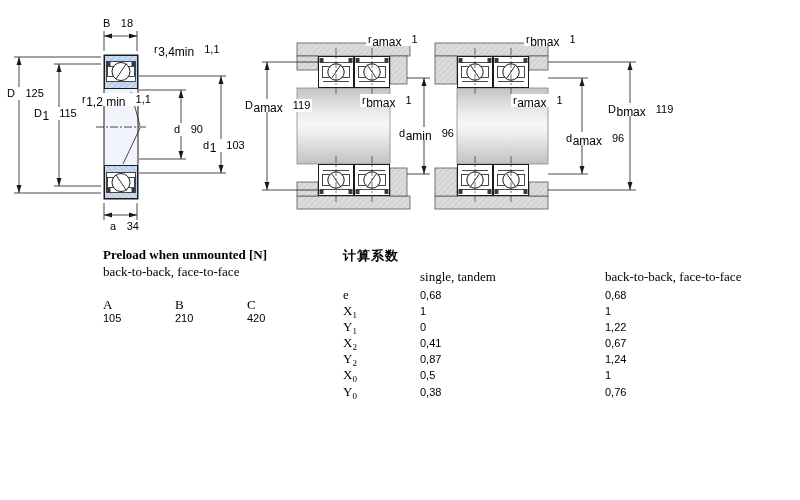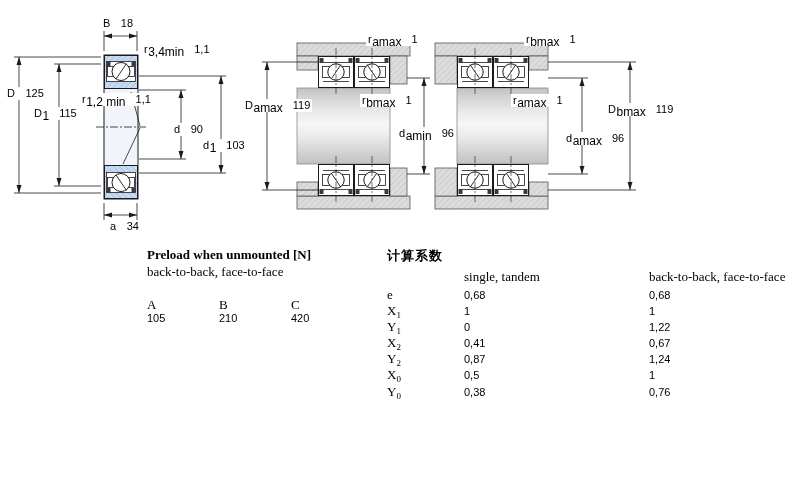--- a/index.html
+++ b/index.html
@@ -7,21 +7,21 @@
     width:800px;height:500px;position:relative;background:#fff;
     font-family:"Liberation Sans",sans-serif;color:#000;overflow:hidden;
   }
   #drawing{position:absolute;left:0;top:0;}
   .dim{
     position:absolute;background:#fff;font:11px "Liberation Sans",sans-serif;
     line-height:13px;white-space:nowrap;padding:0 2px;
   }
   .dim .s{font-size:12px;position:relative;top:3px;margin-left:0.5px;}
   .dim .v{margin-left:10px;}
-  .t{position:absolute;white-space:nowrap;margin-left:44px;}
+  .t{position:absolute;white-space:nowrap;}
   .serif13{font:13px "Liberation Serif",serif;}
   .serifb13{font:bold 13px "Liberation Serif",serif;}
   .sans11{font:11px "Liberation Sans",sans-serif;}
   .cjk{font:bold 13px "Liberation Sans",sans-serif;letter-spacing:1px;}
   .frow .s{font-size:9px;position:relative;top:3px;}
 </style>
 </head>
 <body>
 
 <svg id="drawing" width="800" height="500" viewBox="0 0 800 500">
@@ -169,21 +169,21 @@
 
     <line x1="548" y1="62" x2="636" y2="62" stroke="#1a1a1a" stroke-width="0.8"></line>
     <line x1="548" y1="190" x2="636" y2="190" stroke="#1a1a1a" stroke-width="0.8"></line>
     <line x1="630" y1="62" x2="630" y2="190" stroke="#1a1a1a" stroke-width="0.8"></line>
     <polygon points="630,62 627.5,70 632.5,70" fill="#1a1a1a"></polygon>
     <polygon points="630,190 627.5,182 632.5,182" fill="#1a1a1a"></polygon>
   </g>
 </svg>
 
 <div class="dim" style="left:101px;top:17px"><span>B</span><span class="s"></span><span class="v">18</span></div>
-<div class="dim" style="left:142px;top:43px"><span>r</span><span class="s">3,4min</span><span class="v">1,1</span></div>
+<div class="dim" style="left:152px;top:43px"><span>r</span><span class="s">3,4min</span><span class="v">1,1</span></div>
 <div class="dim" style="left:5px;top:87px"><span>D</span><span class="s"></span><span class="v">125</span></div>
 <div class="dim" style="left:32px;top:107px"><span>D</span><span class="s">1</span><span class="v">115</span></div>
 <div class="dim" style="left:80px;top:93px"><span>r</span><span class="s">1,2 min</span><span class="v">1,1</span></div>
 <div class="dim" style="left:172px;top:123px"><span>d</span><span class="s"></span><span class="v">90</span></div>
 <div class="dim" style="left:201px;top:139px"><span>d</span><span class="s">1</span><span class="v">103</span></div>
 <div class="dim" style="left:108px;top:220px"><span>a</span><span class="s"></span><span class="v">34</span></div>
 
 <div class="dim" style="left:366px;top:33px"><span>r</span><span class="s">amax</span><span class="v">1</span></div>
 <div class="dim" style="left:243px;top:99px"><span>D</span><span class="s">amax</span><span class="v">119</span></div>
 <div class="dim" style="left:360px;top:94px"><span>r</span><span class="s">bmax</span><span class="v">1</span></div>

